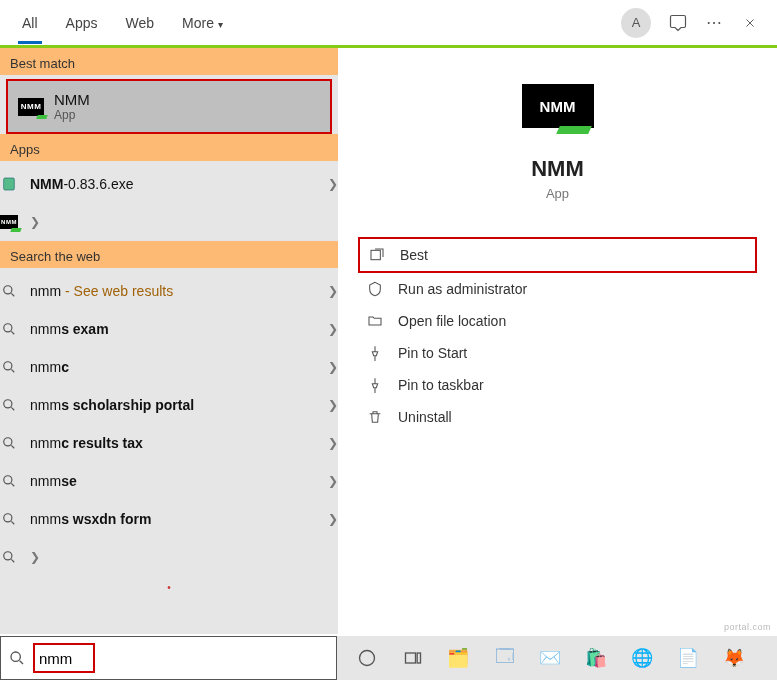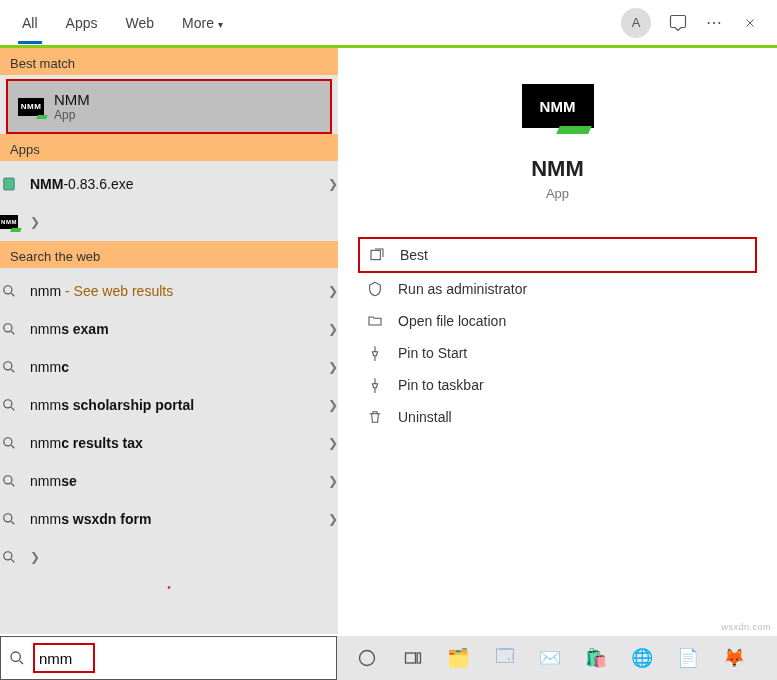--- a/index.html
+++ b/index.html
@@ -273,13 +273,13 @@
     </div>
   <div class="tbic" style="color:#f5a623">🗂️</div>
   <div class="tbic" style="color:#5b9bd5">🗔</div>
   <div class="tbic">✉️</div>
   <div class="tbic">🛍️</div>
   <div class="tbic" style="color:#1e88e5">🌐</div>
   <div class="tbic">📄</div>
   <div class="tbic" style="color:#e65100">🦊</div>
 </div>
 
-<div class="wm">wsxdn.com</div>
+<div class="wm">portal.com</div>
 
 </body></html>

